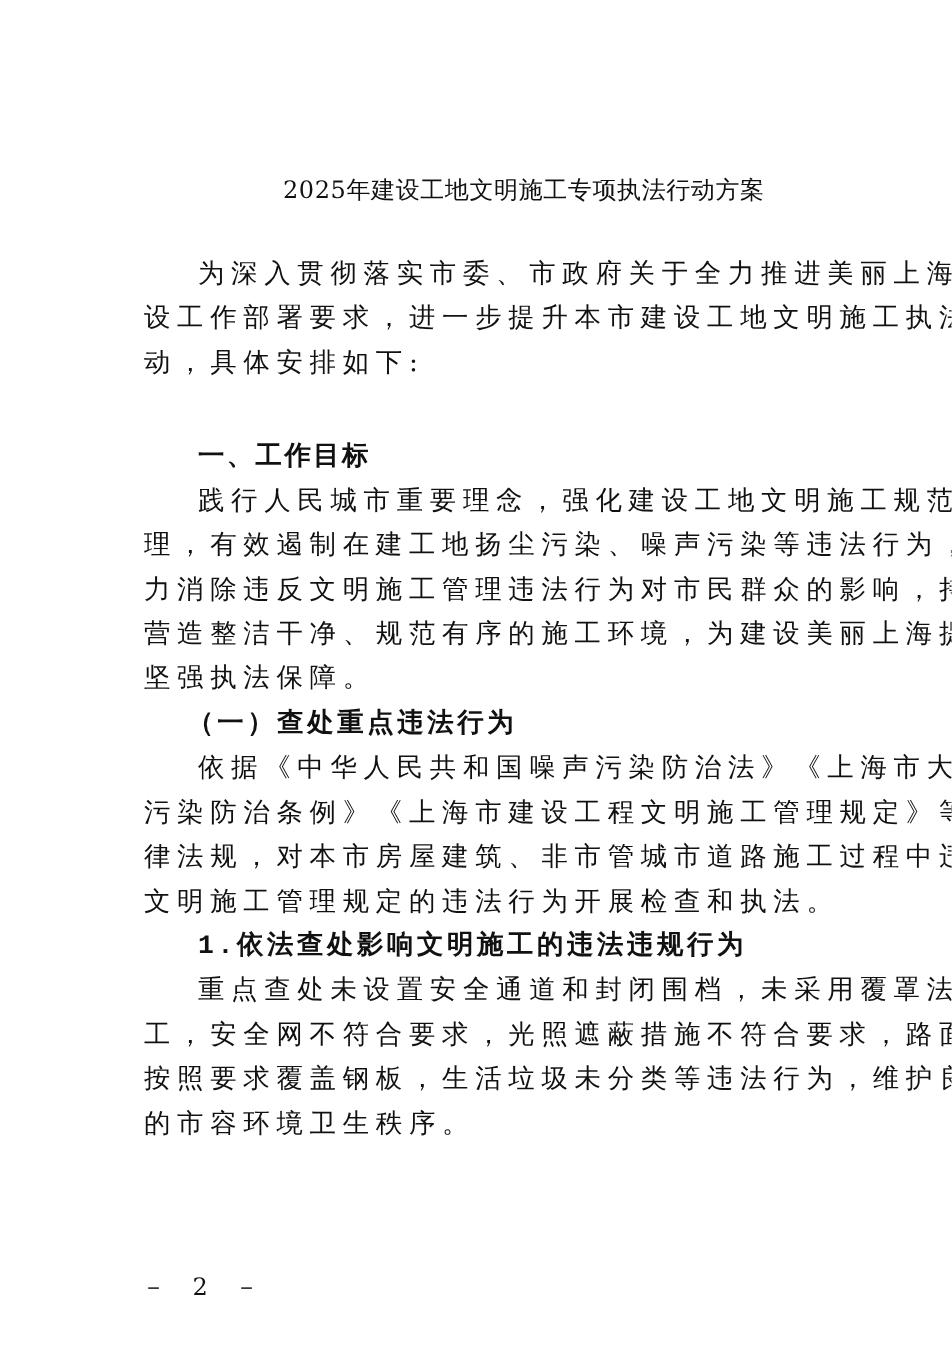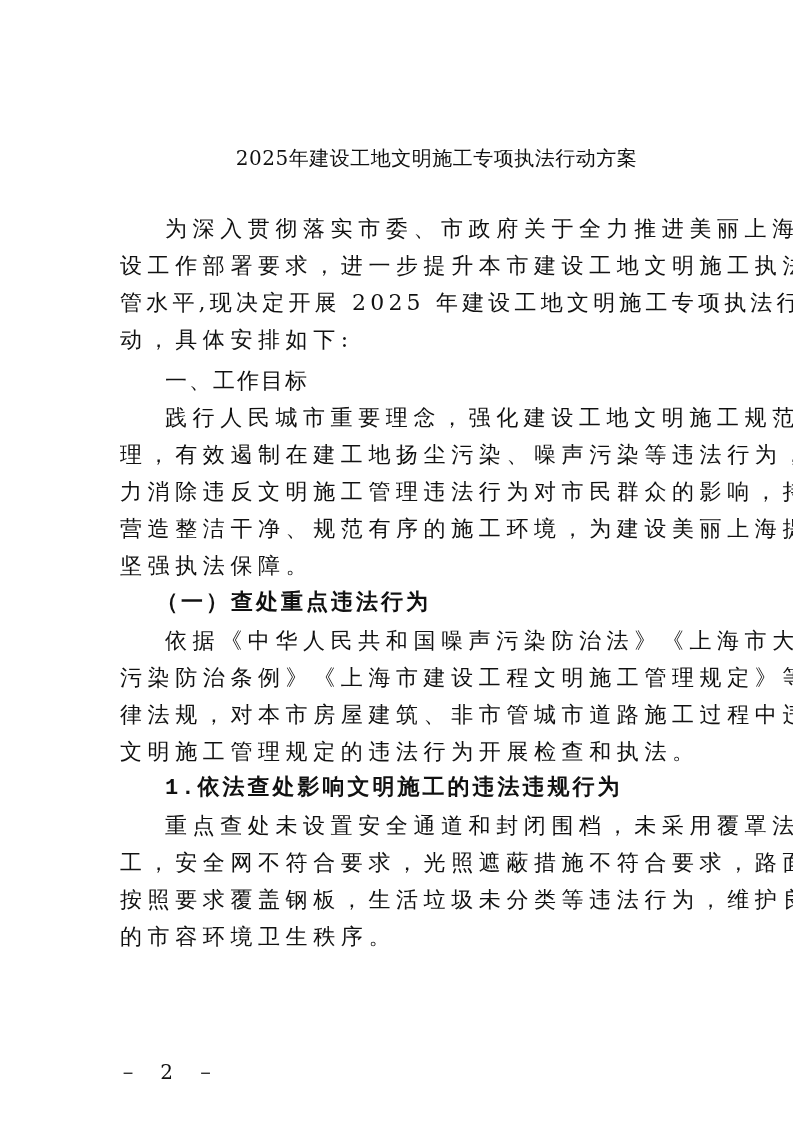--- a/index.html
+++ b/index.html
@@ -46,21 +46,21 @@
       font-family: "DejaVu Serif", "Liberation Serif", serif;
     }
     .line {
       display: block;
       white-space: nowrap;
       height: 37px;
     }
     .indent { padding-left: 45px; }
     .h1 {
       font-family: "DejaVu Sans", "Liberation Sans", sans-serif;
-      font-weight: normal;
+      font-weight: bold;
       letter-spacing: 2px;
     }
     .h2 {
       font-family: Liberation Mono, monospace;
       font-weight: bold;
       letter-spacing: 3px;
     }
     .page-number {
       position: absolute;
       left: 118px;
@@ -75,21 +75,20 @@
 </head>
 <body>
 
 <div class="page">
 
   <div class="title">2025年建设工地文明施工专项执法行动方案</div>
 
   <div class="body-block" style="top:210px;">
     <span class="line indent">为深入贯彻落实市委、市政府关于全力推进美丽上海建</span>
     <span class="line">设工作部署要求，进一步提升本市建设工地文明施工执法监</span>
-    <span class="line" style="letter-spacing:4.2px;">管水平,现决定开展 2025 年建设工地文明施工专项执法行</span>
     <span class="line">动，具体安排如下:</span>
   </div>
 
   <div class="body-block" style="top:362px;">
     <span class="line indent h1">一、工作目标</span>
     <span class="line indent">践行人民城市重要理念，强化建设工地文明施工规范管</span>
     <span class="line">理，有效遏制在建工地扬尘污染、噪声污染等违法行为，务</span>
     <span class="line">力消除违反文明施工管理违法行为对市民群众的影响，持续</span>
     <span class="line">营造整洁干净、规范有序的施工环境，为建设美丽上海提供</span>
     <span class="line">坚强执法保障。</span>

